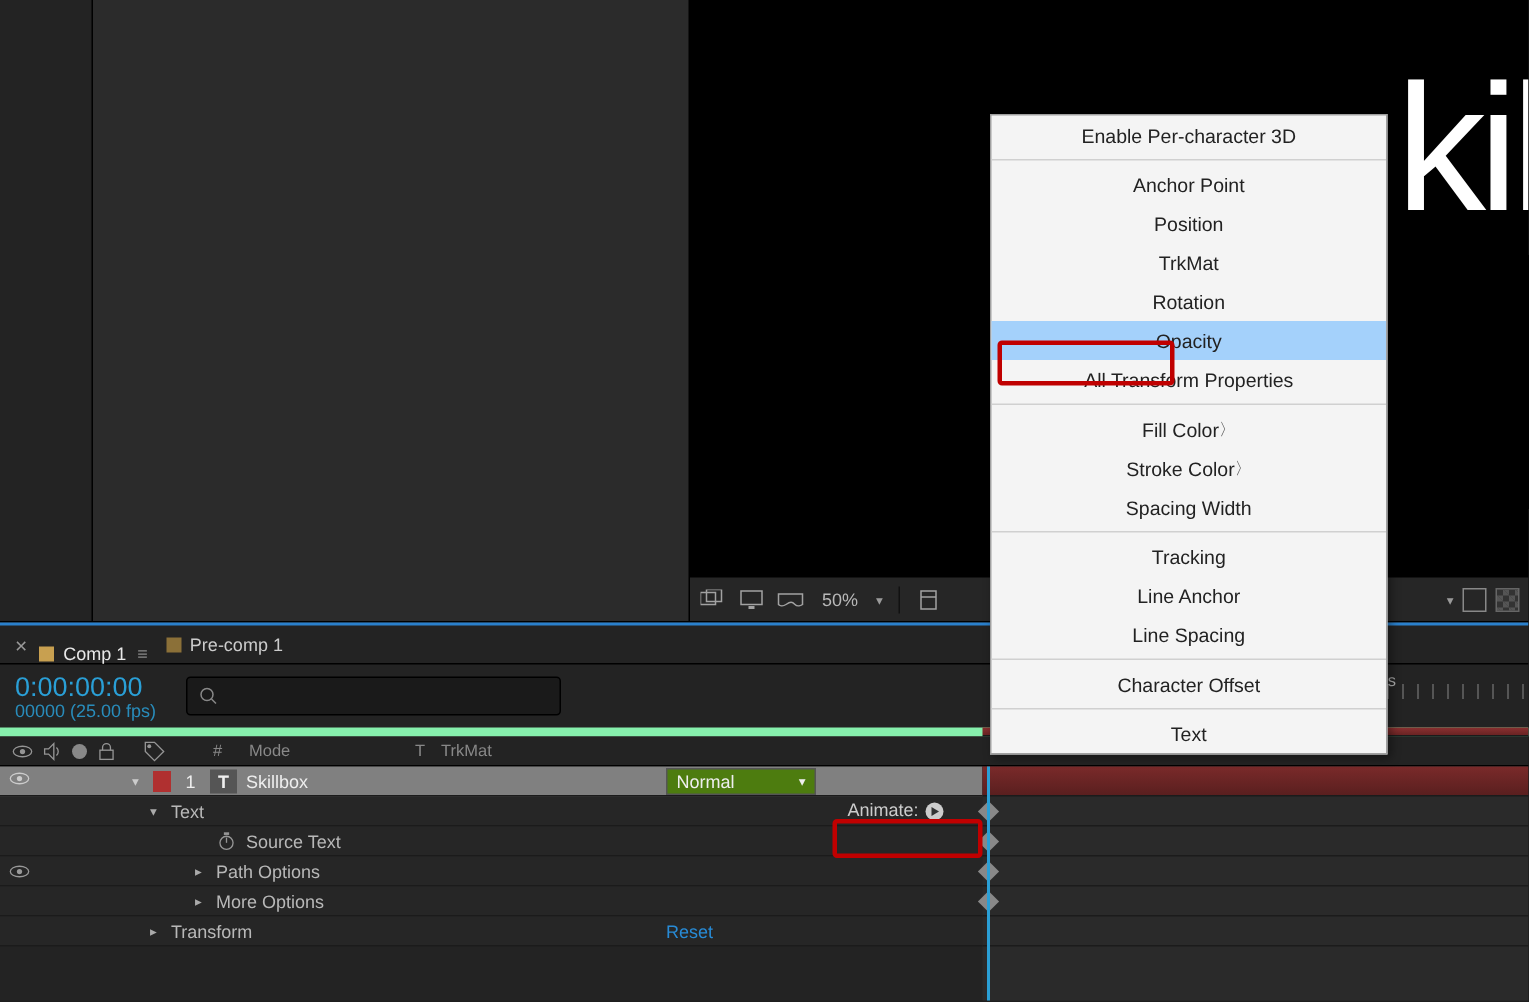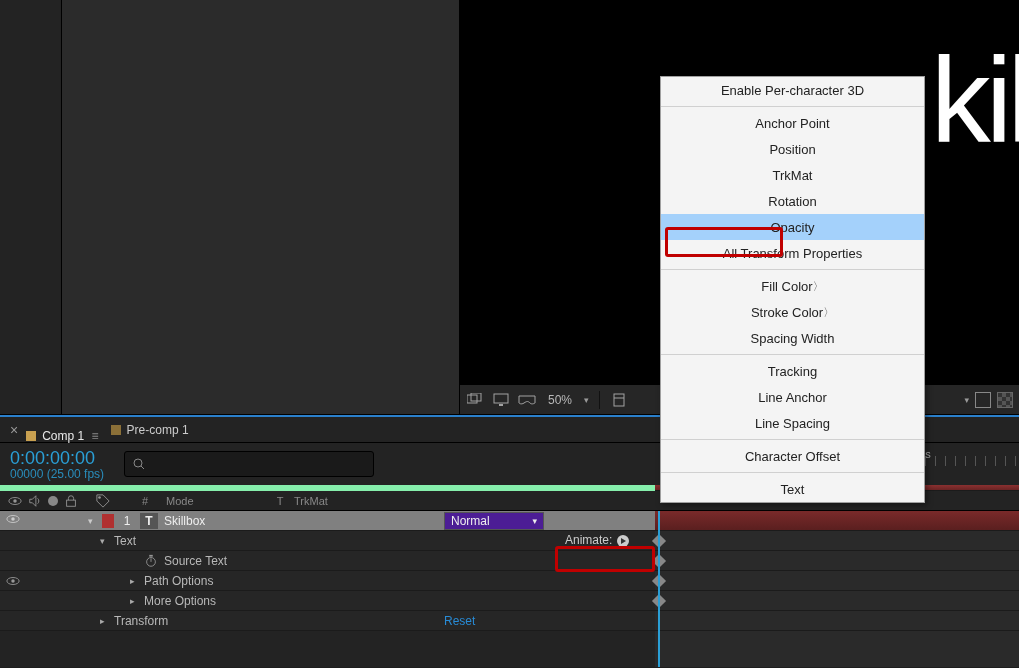--- a/index.html
+++ b/index.html
@@ -76,21 +76,21 @@
   .layer-row { height:20px; display:flex; align-items:center; border-bottom:1px solid #1b1b1b;}
   .layer-row.sel { background:#808080; color:#eee;}
   .lc-eye { width:26px; text-align:center;}
   .lc-pad { width:62px;}
   .lc-twist { width:14px; color:#ccc; font-size:9px;}
   .lc-color { width:12px; height:14px; background:#b03030;}
   .lc-num { width:26px; text-align:center;}
   .lc-t { width:18px; height:16px; background:#555; color:#eee; font-weight:bold; text-align:center; line-height:16px; margin-right:6px;}
   .lc-name { flex:0 0 280px; }
   .lc-mode { width:110px; }
-  .mode-box { background:#4c1d95; border:1px solid #555; height:18px; width:100px; display:flex; align-items:center;
+  .mode-box { background:#4d7c0f; border:1px solid #555; height:18px; width:100px; display:flex; align-items:center;
     padding:0 6px; justify-content:space-between;}
   .prop-row { height:20px; display:flex; align-items:center; border-bottom:1px solid #1b1b1b; padding-left:100px; background:#262626;}
   .prop-row.l2 { padding-left:130px;}
   .twist { width:14px; display:inline-block; font-size:9px; color:#aaa;}
   .stopwatch { width:14px; height:14px; margin-right:6px; opacity:.85;}
   .reset { color:#288bd6;}
   .animate-btn { position:absolute; color:#ccc; }
 
   
   .context-menu { position:absolute; top:76px; left:660px; width:265px; background:#f4f4f4; color:#222;

